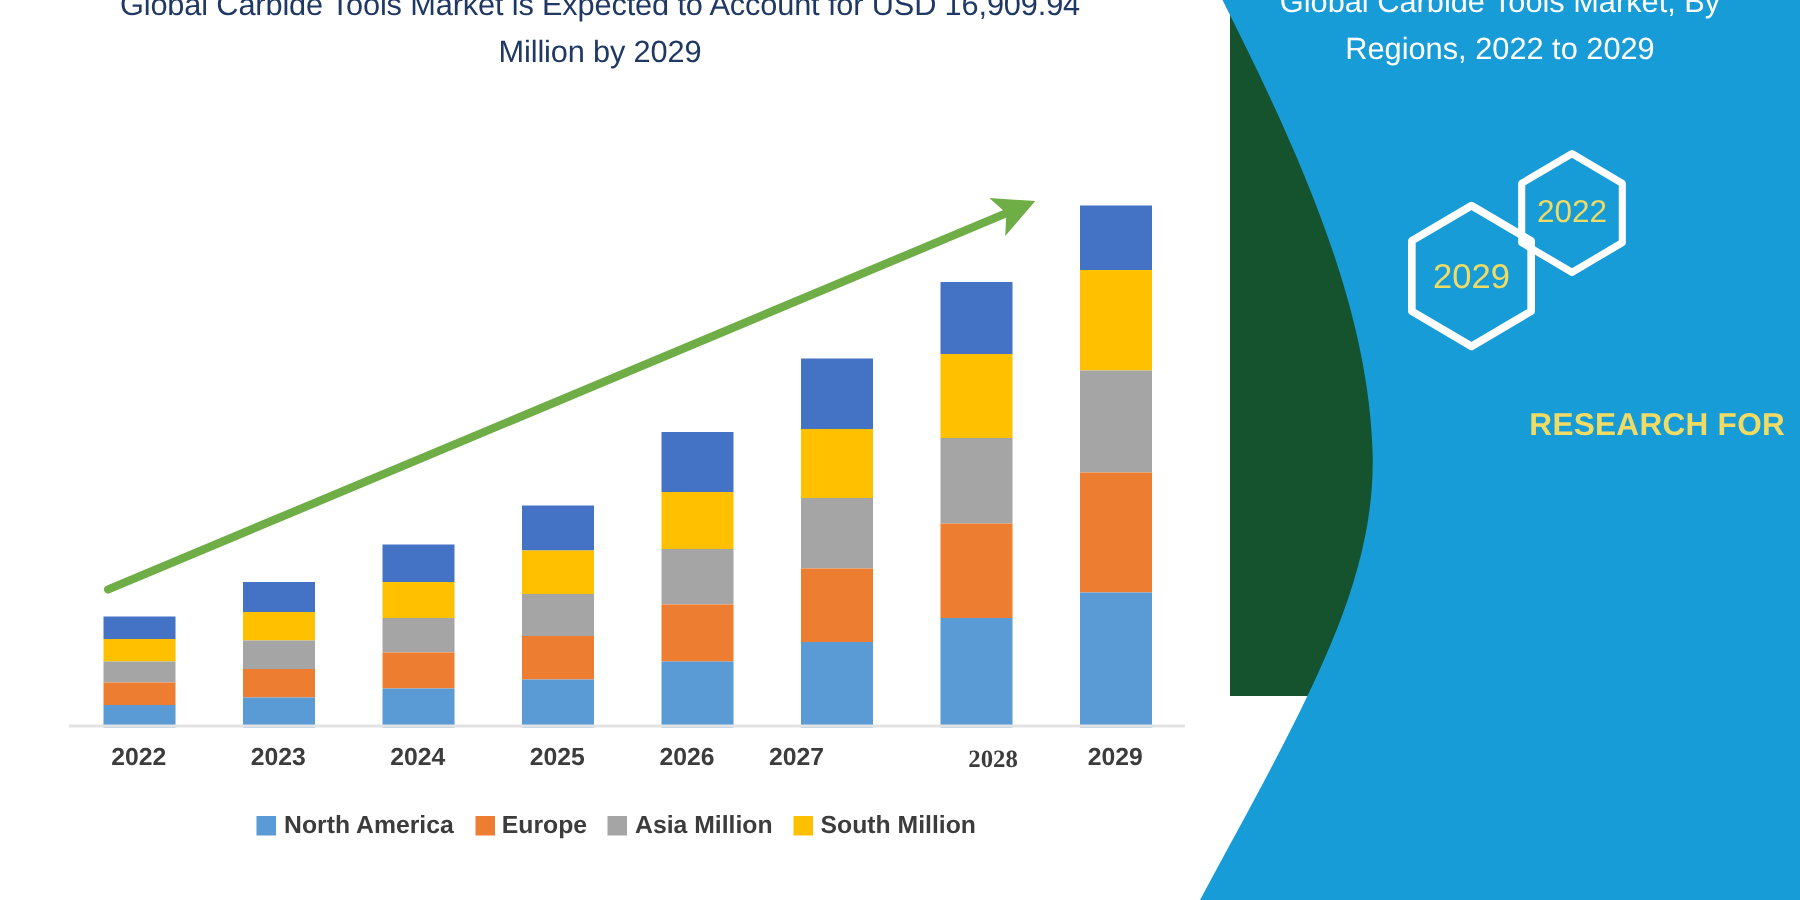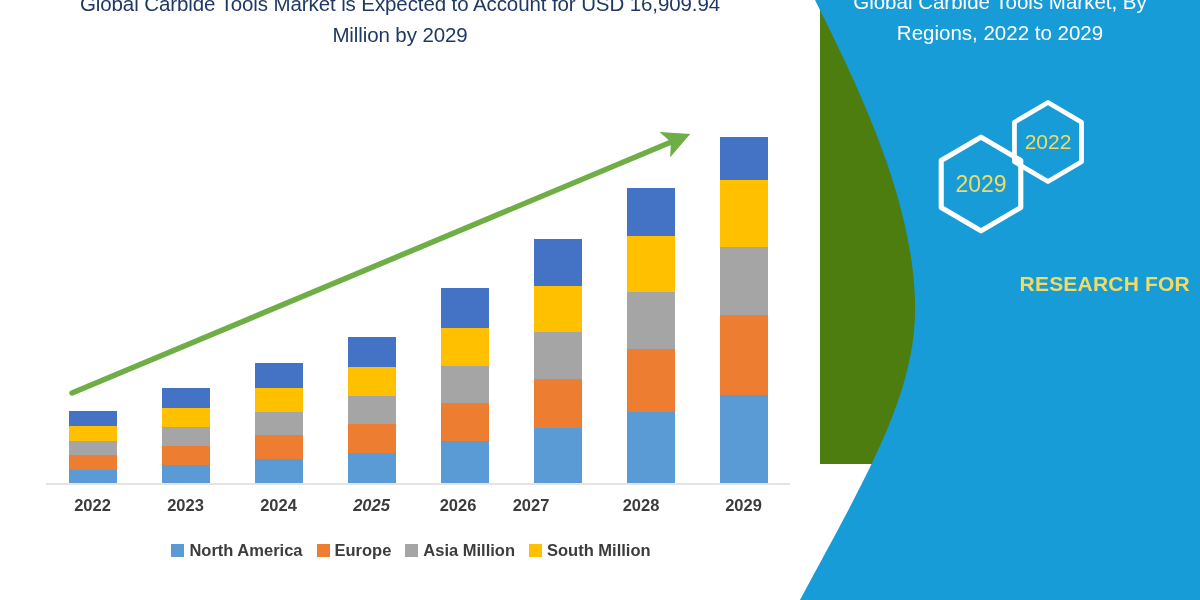--- a/index.html
+++ b/index.html
@@ -1,18 +1,18 @@
 <!DOCTYPE html>
 <html><head>
 <meta charset="utf-8">
 <style>
   html,body{margin:0;padding:0;background:#ffffff;}
   body{width:1200px;height:600px;overflow:hidden;
        font-family:"Liberation Sans",sans-serif;-webkit-font-smoothing:antialiased;}
-  #root{position:relative;width:1200px;height:464px;background:#4d7c0f;}
+  #root{position:relative;width:1200px;height:464px;background:#14532d;}
 
   
   #left-panel{position:absolute;left:0;top:0;width:820px;height:600px;background:#fff;overflow:hidden;}
 
   #chart-title{position:absolute;left:60px;top:-12px;width:680px;text-align:center;
       font-size:20.5px;line-height:31px;color:#1F3864;font-weight:400;letter-spacing:-0.1px;}
 
   #plot{position:absolute;left:46px;top:110px;width:740px;height:375px;}
 
   #axis-line{position:absolute;left:46px;top:483px;width:744px;height:2px;background:#E3E3E3;}
@@ -119,24 +119,24 @@
           </div>
         </div>
     </div>
 
     <div id="axis-line"></div>
 
     <div id="xlabels">
         <div class="xlab" style="left: 1.5px;">2022</div>
         <div class="xlab" style="left: 94.5px;">2023</div>
         <div class="xlab" style="left: 187.5px;">2024</div>
-        <div class="xlab" style="left: 280.5px; font-style: italic;">2025</div>
+        <div class="xlab" style="left: 280.5px;">2025</div>
         <div class="xlab" style="left: 367px;">2026</div>
         <div class="xlab" style="left: 440px;">2027</div>
-        <div class="xlab" style="left: 550px;">2028</div>
+        <div class="xlab" style="left: 571px; font-family: Liberation Serif, serif;">2028</div>
         <div class="xlab" style="left: 652.5px;">2029</div>
       </div>
 
     <div id="legend">
         <div class="leg-item">
           <span class="leg-sw" style="background: rgb(91, 155, 213);"></span>
           <span class="leg-tx">North America</span>
         </div>
         <div class="leg-item">
           <span class="leg-sw" style="background: rgb(237, 125, 49);"></span>

